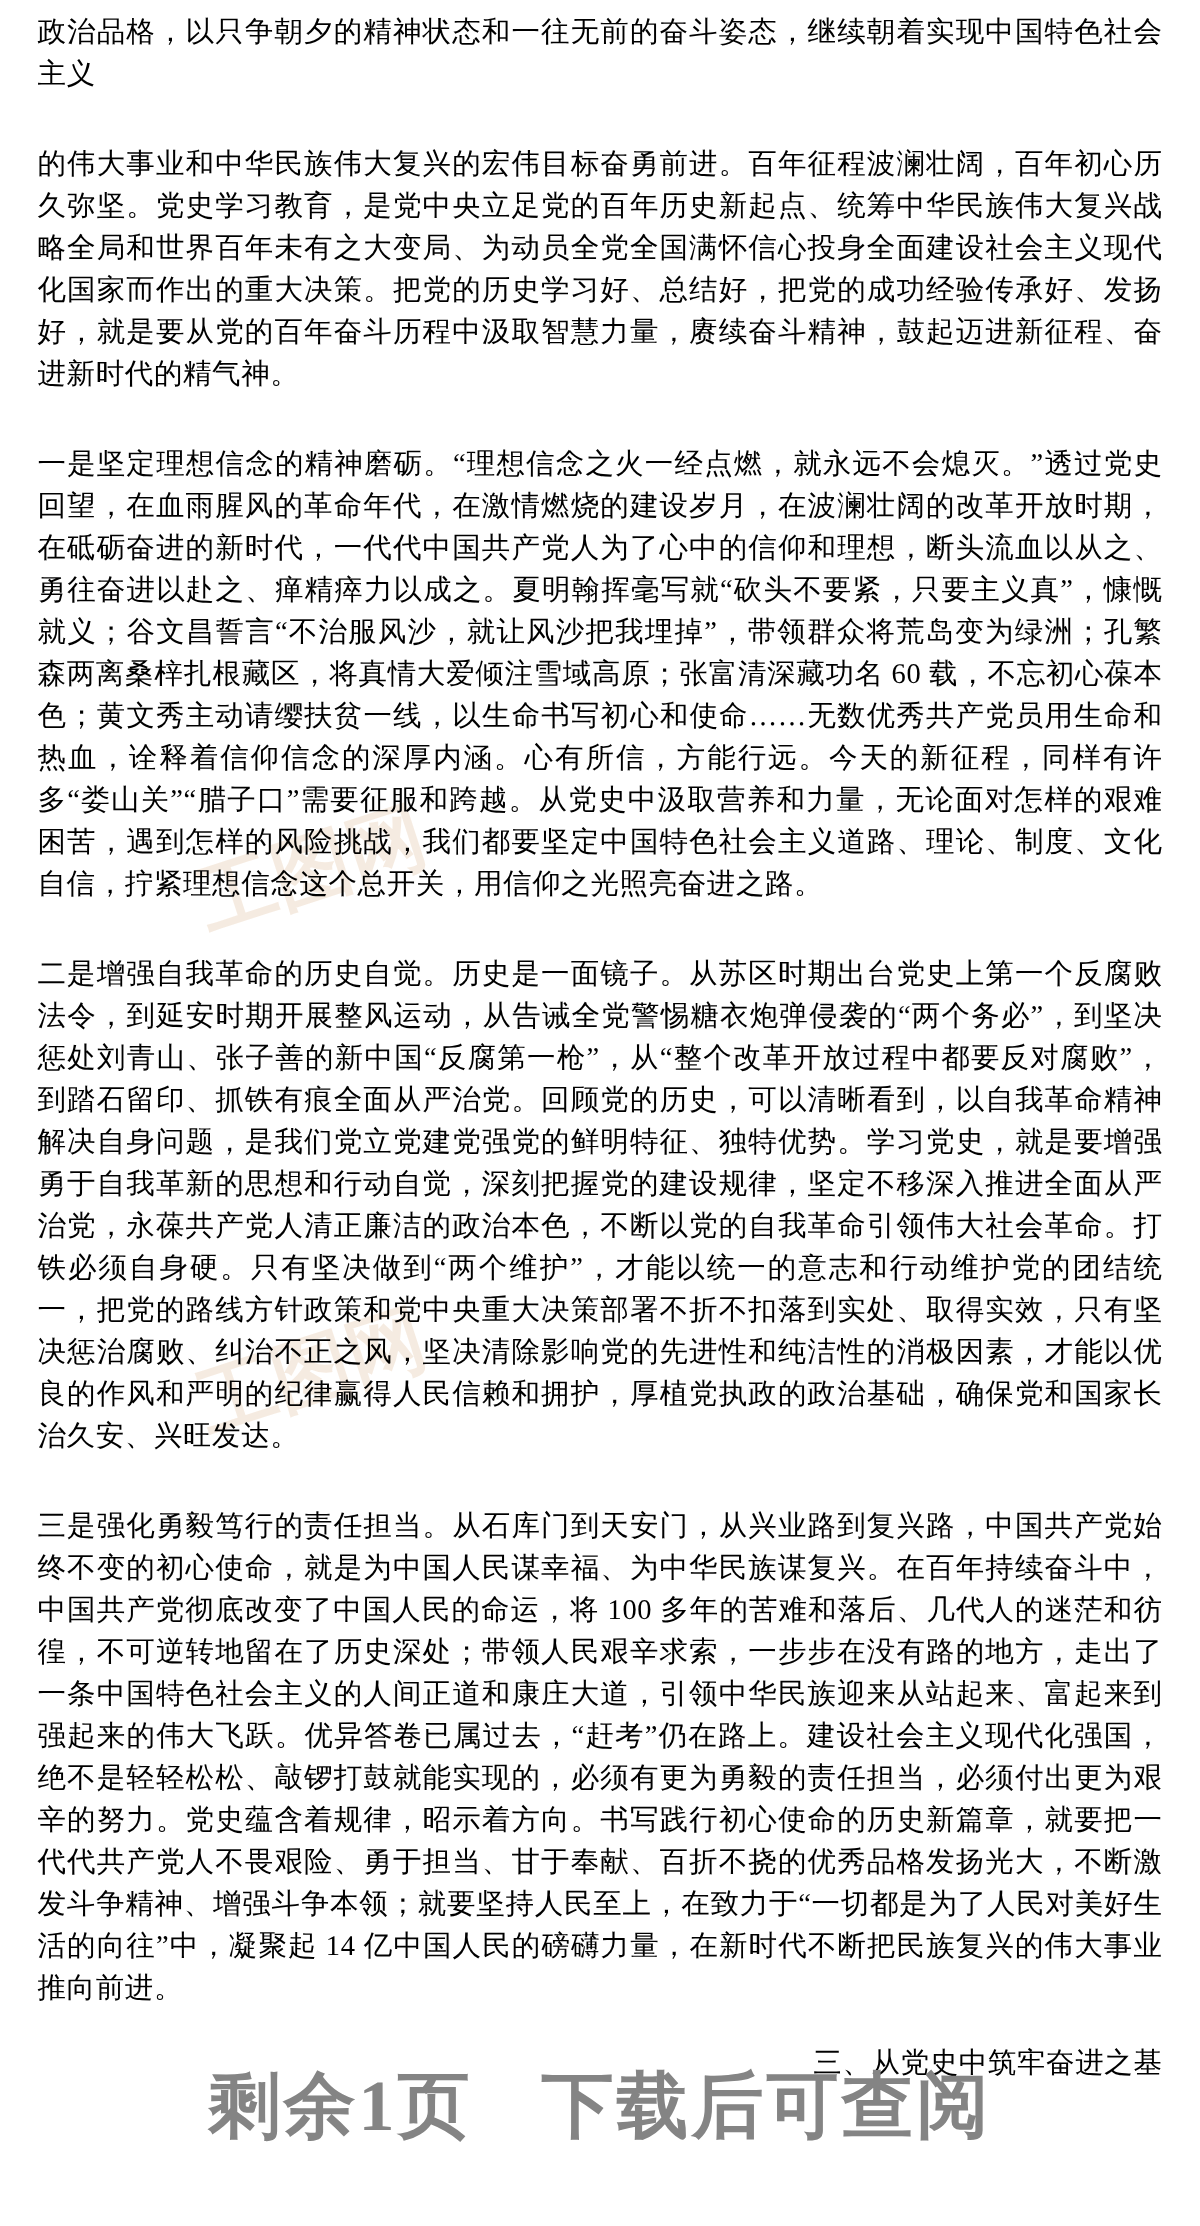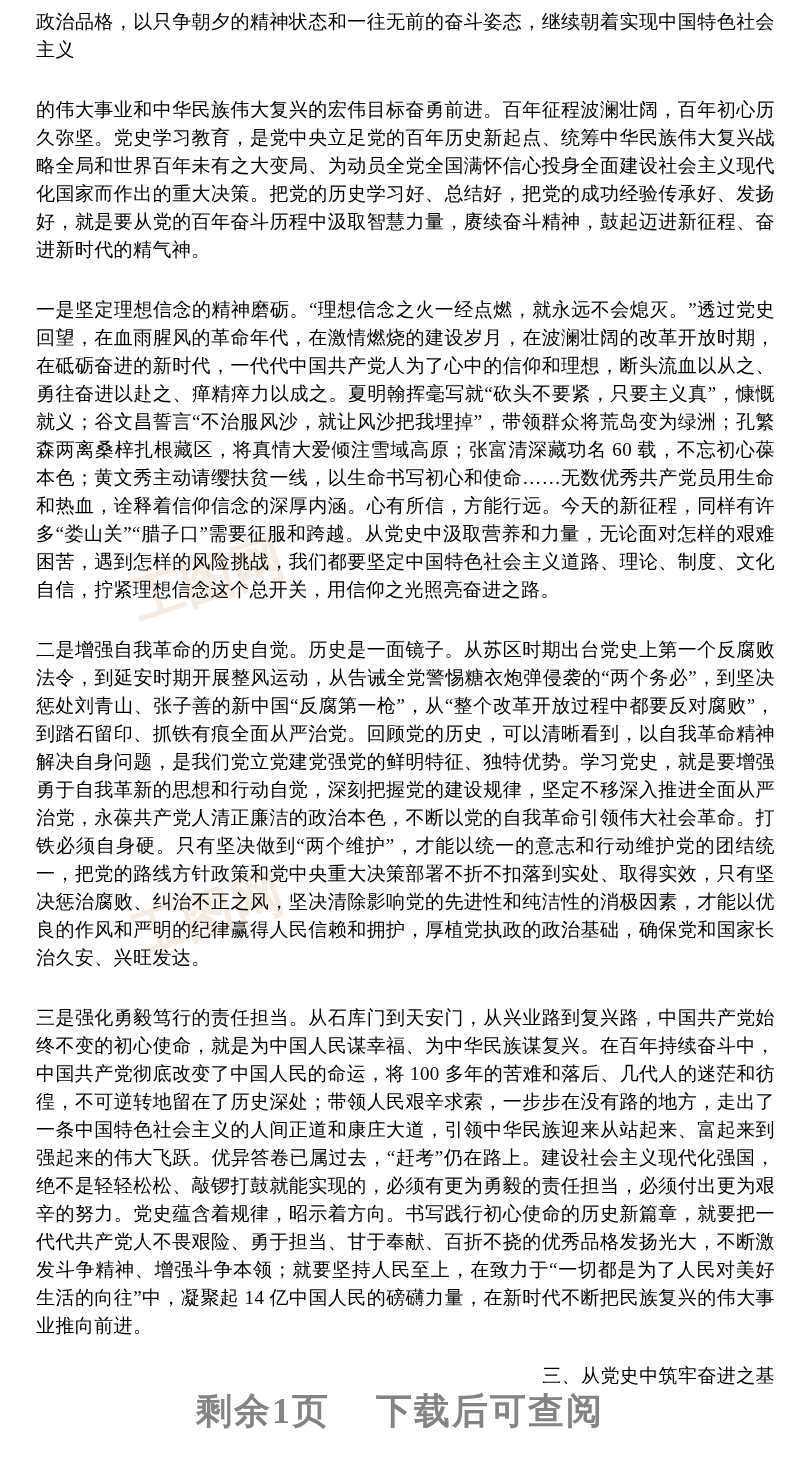--- a/index.html
+++ b/index.html
@@ -12,21 +12,21 @@
     width: 800px;
     height: 1484px;
     background: #ffffff;
     overflow: hidden;
     font-family: "Liberation Serif", "DejaVu Serif", serif;
     color: #000000;
   }
   .content {
     position: relative;
     z-index: 2;
-    padding: 8px 25px 0 36px;
+    padding: 8px 25px 0 25px;
     font-size: 19px;
     line-height: 28px;
     text-align: justify;
     letter-spacing: 0.4px;
   }
   .content p {
     margin: 0;
   }
   p.top-line {
     margin: 0;
@@ -57,21 +57,21 @@
   .footer {
     position: absolute;
     z-index: 2;
     left: 0;
     right: 0;
     bottom: 48px;
     display: flex;
     justify-content: center;
     align-items: baseline;
     gap: 46px;
-    font-size: 36px;
+    font-size: 48px;
     font-weight: 700;
     color: #848484;
     font-family: "Liberation Serif", "DejaVu Serif", serif;
     letter-spacing: 2px;
   }
 </style>
 </head>
 <body>
 
 <div class="page">

